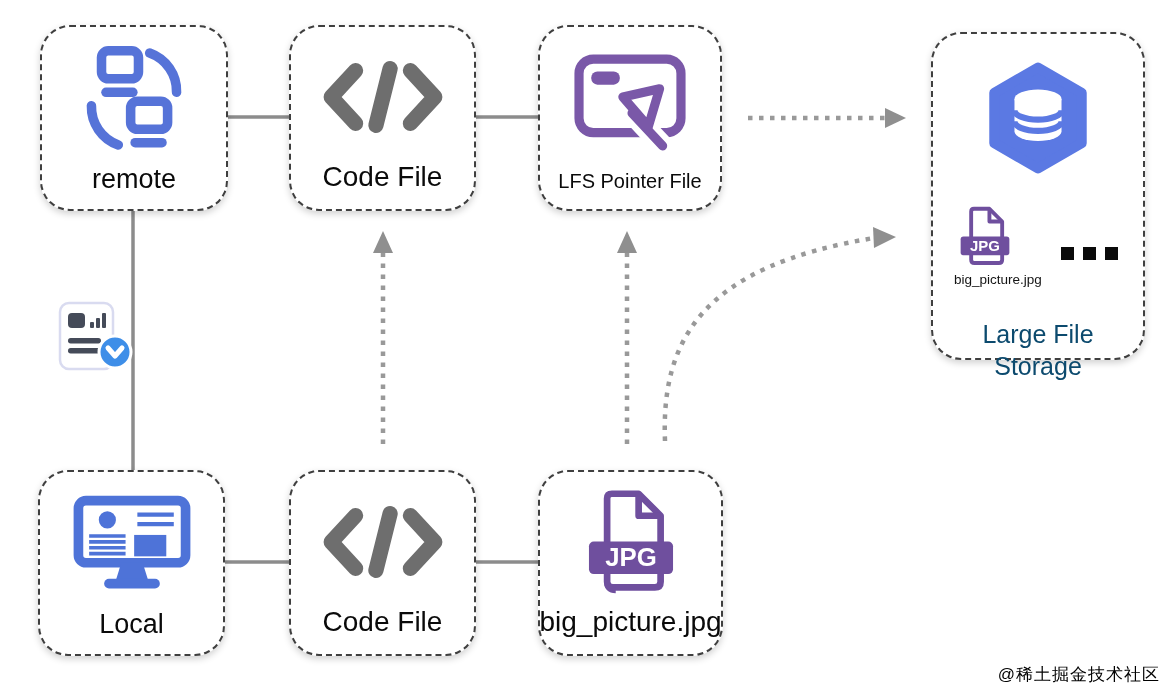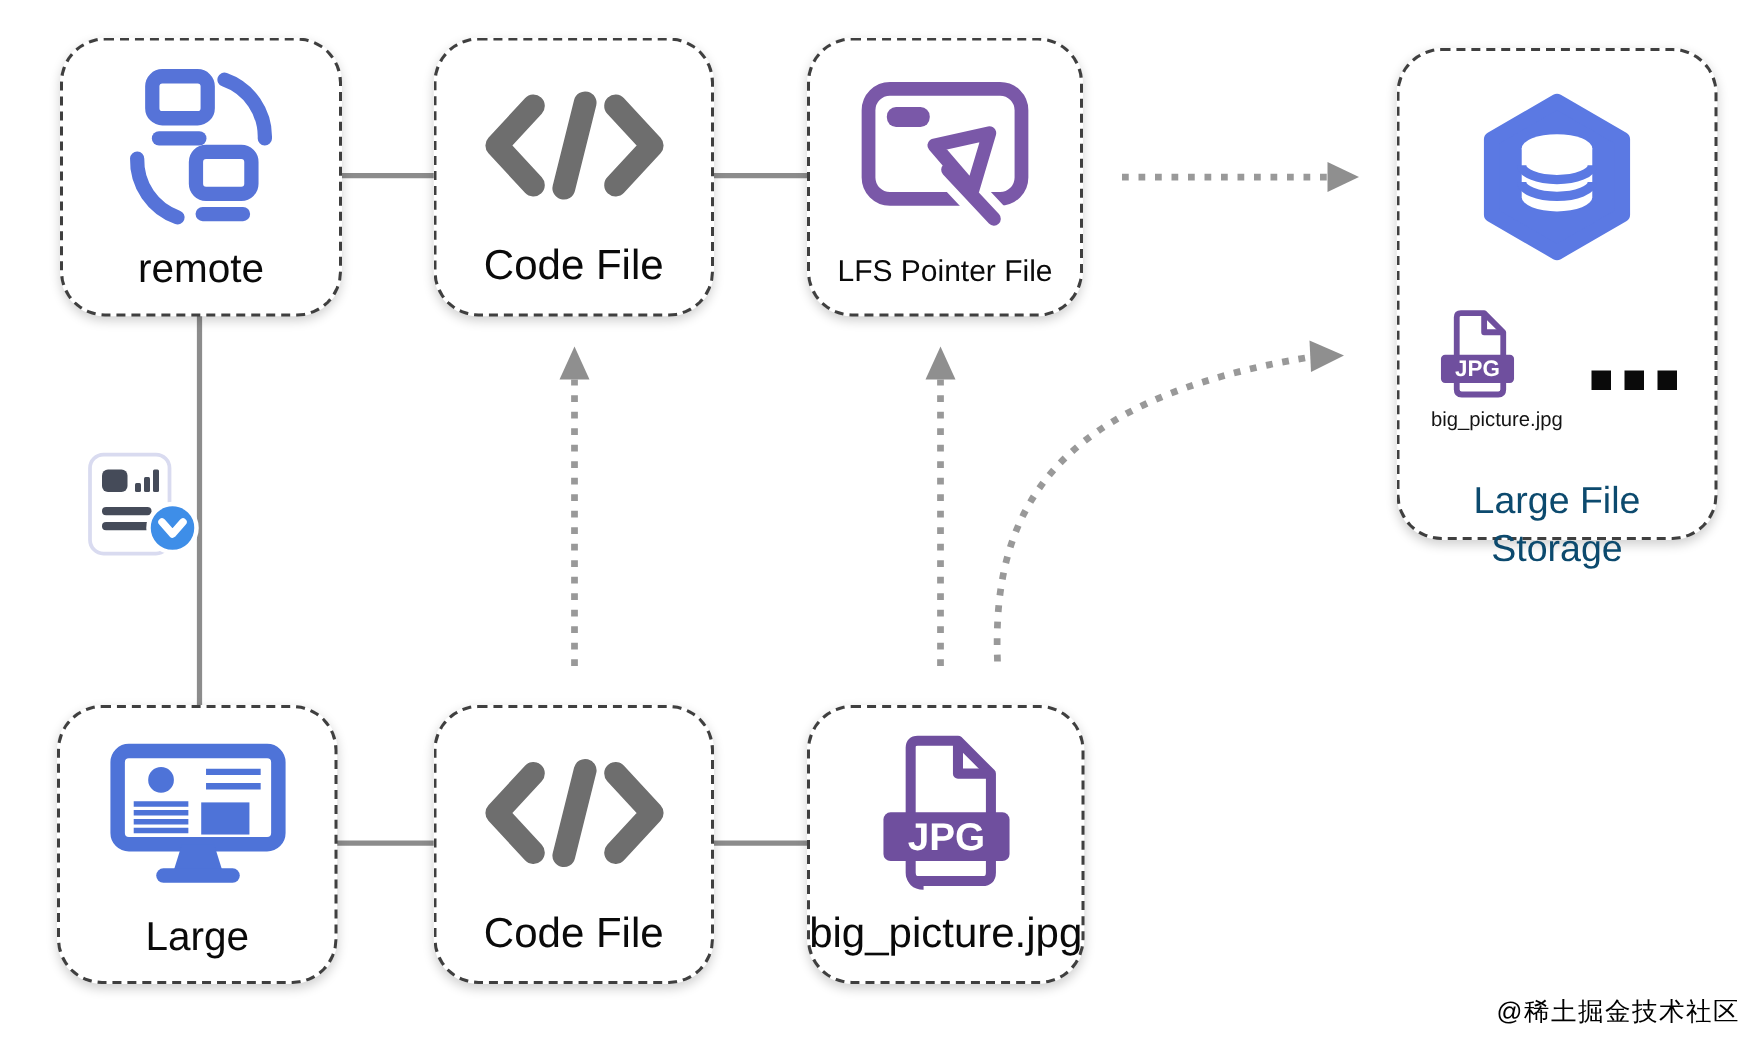--- a/index.html
+++ b/index.html
@@ -160,21 +160,21 @@
       <svg width="120" height="99" viewBox="0 0 112 92" fill="none">
         <rect x="6" y="6" width="100" height="58" rx="7" stroke="#4e73d8" stroke-width="9"></rect>
         <circle cx="33" cy="24" r="8" fill="#4e73d8"></circle>
         <path d="M 61 19 H 95 M 61 28 H 95" stroke="#4e73d8" stroke-width="4"></path>
         <path d="M 16 39 H 50 M 16 44.5 H 50 M 16 50 H 50 M 16 55.5 H 50" stroke="#4e73d8" stroke-width="3.4"></path>
         <rect x="58" y="38" width="30" height="20" fill="#4e73d8"></rect>
         <polygon points="46,64 66,64 71,80 41,80" fill="#4e73d8"></polygon>
         <rect x="30" y="79" width="52" height="9" rx="4.5" fill="#4e73d8"></rect>
       </svg>
     </div>
-    <div class="node-label lbl-lg">Large</div>
+    <div class="node-label lbl-lg">Local</div>
   </div>
 
   <div class="node" style="left:289px;top:470px;width:187px;height:186px;">
     <div class="icon-wrap">
       <svg width="132" height="86" viewBox="0 0 130 84" fill="none">
         <path d="M 38 16 L 14 42 L 38 68" stroke="#6e6e6e" stroke-width="15" stroke-linecap="round" stroke-linejoin="round"></path>
         <path d="M 72 14 L 58 70" stroke="#6e6e6e" stroke-width="15" stroke-linecap="round"></path>
         <path d="M 92 16 L 116 42 L 92 68" stroke="#6e6e6e" stroke-width="15" stroke-linecap="round" stroke-linejoin="round"></path>
       </svg>
     </div>

